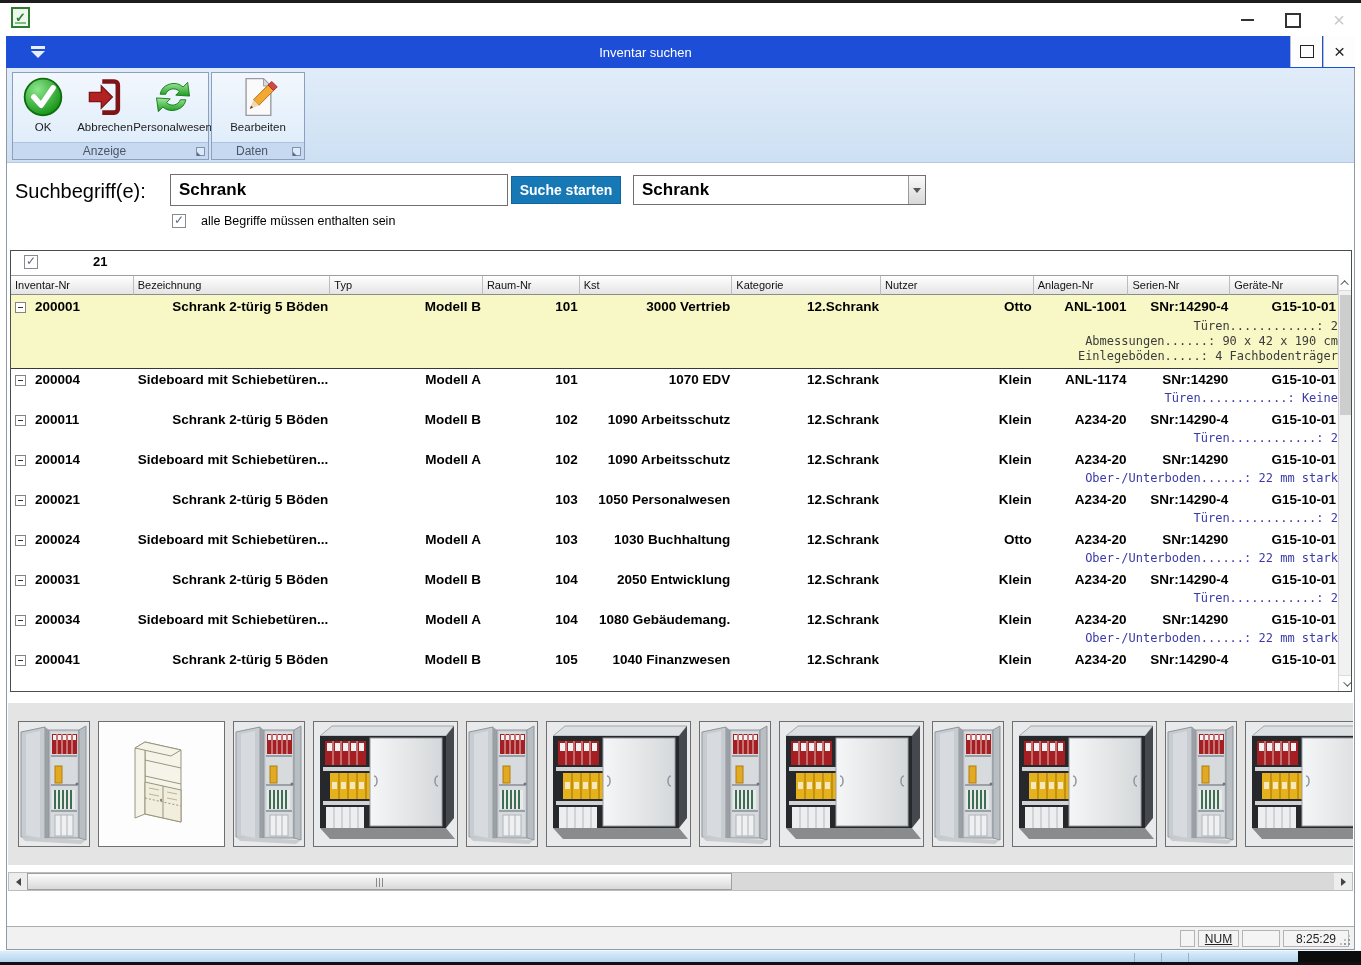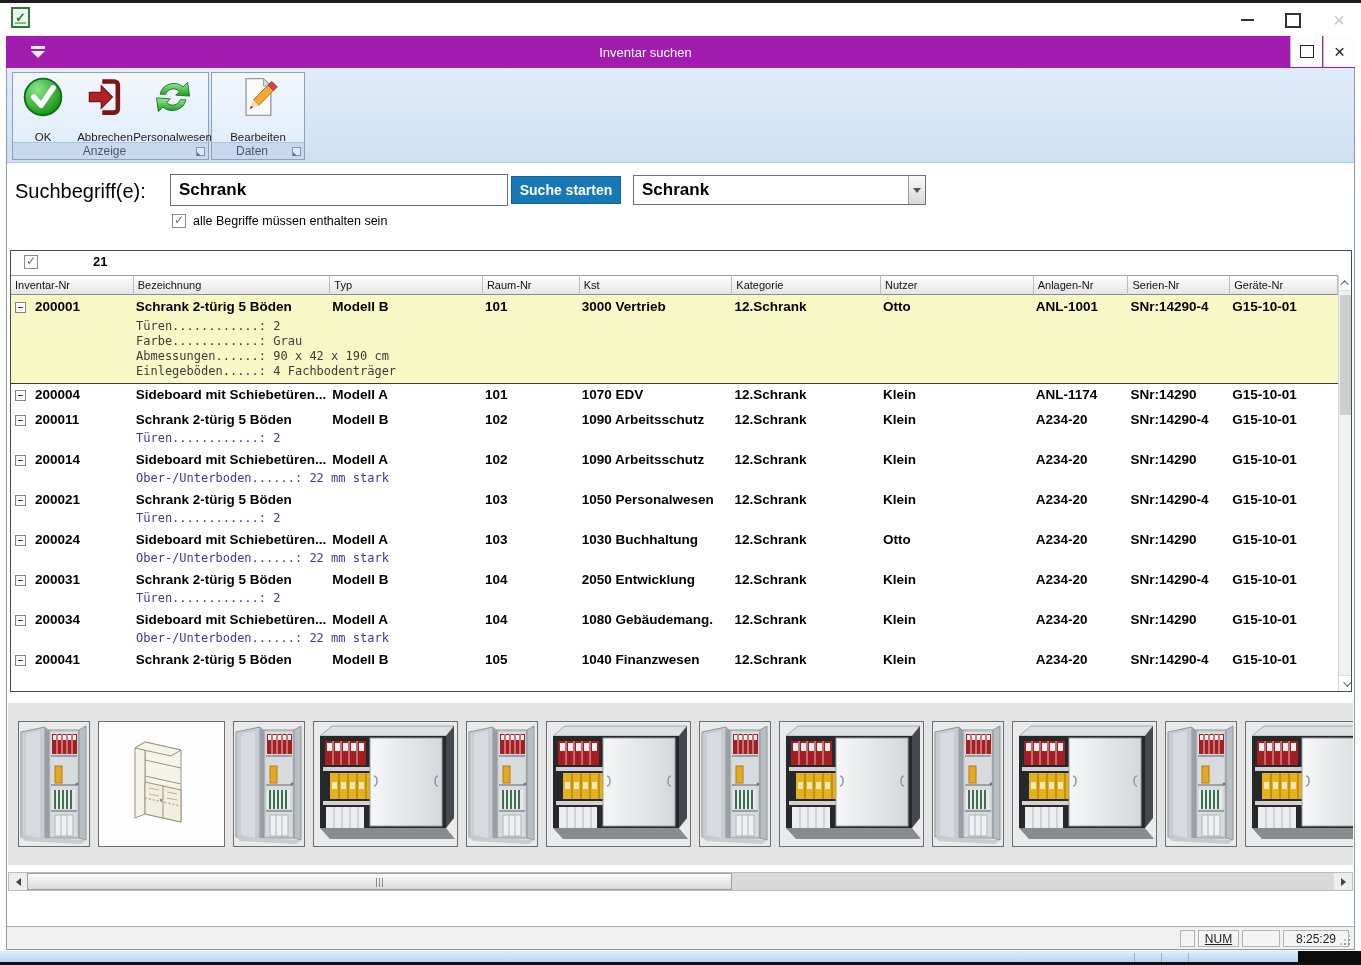--- a/index.html
+++ b/index.html
@@ -16,21 +16,21 @@
   .oswin-btn { position:absolute; top:5px; width:30px; height:24px; display:flex; align-items:center; justify-content:center; }
   #os-min::before { content:""; width:13px; height:2px; background:#333; }
   #os-max::before { content:""; width:12px; height:11px; border:2px solid #333; }
   #os-close { color:#c9c9c9; font-size:20px; line-height:20px; }
 
   
   #app-frame { position:absolute; left:6px; top:36px; width:1349px; height:914px;
                border:1px solid #8f9aa4; background:#fff; }
 
   
-  #app-titlebar { position:absolute; left:6px; top:36px; width:1349px; height:32px; background:#a21caf; }
+  #app-titlebar { position:absolute; left:6px; top:36px; width:1349px; height:32px; background:#1d4ed8; }
   #collapse-icon { position:absolute; left:24px; top:10px; width:16px; height:12px; cursor:pointer; }
   #collapse-icon .bar { position:absolute; top:0; left:1px; width:14px; height:3px; background:#e8eef8; }
   #collapse-icon .tri { position:absolute; top:5px; left:1px; width:0; height:0;
       border-left:7px solid transparent; border-right:7px solid transparent; border-top:7px solid #e8eef8; }
   #app-title { position:absolute; left:0; right:70px; top:0; height:32px; color:#fff; font-size:13px;
                display:flex; align-items:center; justify-content:center; }
   .appwin-btn { position:absolute; top:0; width:32px; height:31px; background:#fdfdfd; border-left:1px solid #b9c2cc;
                 display:flex; align-items:center; justify-content:center; }
   #aw-max { right:33px; } #aw-close { right:0; }
   #aw-max::before { content:""; width:12px; height:11px; border:1px solid #222; }
@@ -39,21 +39,21 @@
   
   #ribbon { position:absolute; left:7px; top:68px; width:1347px; height:95px;
             background:linear-gradient(#e1ecf9,#cde0f3); border-bottom:1px solid #b6c9e0; }
   .rgroup { position:absolute; top:4px; height:88px; border:1px solid #8ba0bd;
             background:linear-gradient(#f2f7fd,#dcebfa); }
   #grp-anzeige { left:5px; width:197px; } #grp-daten { left:204px; width:94px; }
   .rgroup .btnrow { display:flex; height:70px; }
   .rbtn { display:flex; flex-direction:column; align-items:center; justify-content:flex-start;
           padding-top:2px; cursor:pointer; }
   .rbtn svg { width:44px; height:44px; }
-  .rbtn .rlabel { font-size:11.5px; color:#1c1c1c; margin-top:12px; white-space:nowrap; }
+  .rbtn .rlabel { font-size:11.5px; color:#1c1c1c; margin-top:2px; white-space:nowrap; }
   .gfooter { position:absolute; left:0; right:0; bottom:0; height:17px; background:#c6d9f0;
              border-top:1px solid #aec4de; display:flex; align-items:center; }
   .gfooter .gl { flex:1; text-align:center; font-size:12px; color:#4a5668; }
   .launcher { width:9px; height:9px; border:1px solid #7e93ad; margin-right:3px; position:relative; background:#dce9f6; }
   .launcher::after { content:""; position:absolute; right:1px; bottom:1px; width:0; height:0;
       border-left:4px solid transparent; border-top:4px solid transparent; border-right:4px solid #5a7087;
       transform:rotate(90deg); }
 
   
   #search-panel { position:absolute; left:7px; top:163px; width:1347px; height:87px; background:#fff; }
@@ -65,34 +65,34 @@
                 font-family:"Liberation Sans",sans-serif; cursor:pointer; }
   #search-combo { position:absolute; left:626px; top:12px; width:293px; height:30px; border:1px solid #6f6f6f;
                   background:#fff; display:flex; align-items:center; }
   #combo-value { flex:1; font-size:17px; font-weight:bold; padding-left:8px; }
   #combo-arrow { width:17px; height:100%; border-left:1px solid #9a9a9a; background:linear-gradient(#fafafa,#d8d8d8);
                  display:flex; align-items:center; justify-content:center; }
   #combo-arrow::before { content:""; width:0; height:0; border-left:4px solid transparent;
                  border-right:4px solid transparent; border-top:5px solid #555; }
   .cbx { width:14px; height:14px; border:1px solid #8a8a8a; background:#fff; position:relative; }
   .cbx.checked::after { content:"✓"; position:absolute; left:1px; top:-2px; font-size:12px; color:#5f6e80; }
-  #terms-row { position:absolute; left:165px; top:51px; display:flex; align-items:flex-start; gap:7px; }
+  #terms-row { position:absolute; left:165px; top:51px; display:flex; align-items:flex-start; gap:15px; }
   #terms-label { font-size:12.5px; color:#000; }
 
   
   #list { position:absolute; left:10px; top:250px; width:1342px; height:442px;
           border:1px solid #4c4c4c; background:#fff; overflow:hidden; }
   #sel-row { position:relative; height:24px; }
   #sel-row .cbx { position:absolute; left:13px; top:4px; }
   #result-count { position:absolute; left:82px; top:3px; font-size:13px; font-weight:bold; }
   #lheader { position:absolute; left:0; top:24px; right:13px; height:20px; display:flex; }
   .hcell { height:20px; line-height:19px; font-size:11px; color:#111; padding-left:4px;
            background:linear-gradient(#ffffff,#e4e4e4); border-right:1px solid #bdbdbd;
            border-bottom:1px solid #8c8c8c; border-top:1px solid #9d9d9d; overflow:hidden; white-space:nowrap; }
-  #lbody { position:absolute; left:0; top:44px; right:13px; bottom:0; overflow:hidden; }
+  #lbody { position:absolute; left:0; top:44px; right:13px; bottom:0; overflow:hidden;text-align:right; }
   .col0{width:123px}.col1{width:197px}.col2{width:153px}.col3{width:97px}.col4{width:153px}
   .col5{width:149px}.col6{width:153px}.col7{width:95px}.col8{width:102px}.col9{width:108px}
   .trow { background:#fff; }
   .trow.hl { background:#f8f8c6; border-bottom:1px solid #3a3a3a; padding-bottom:4px; }
   .tmain { display:flex; }
   .tcell { height:22px; line-height:22px; font-size:13.5px; font-weight:bold; color:#000;
            padding:0 2px; white-space:nowrap; overflow:hidden; }
   .hl .tcell { height:24px; line-height:24px; }
   .tcell.first { display:flex; align-items:center; padding-left:4px; }
   .expando { width:11px; height:11px; border:1px solid #848484; background:#fff; position:relative;
@@ -281,40 +281,40 @@
           <div class="tcell col2">Modell B</div>
           <div class="tcell col3">101</div>
           <div class="tcell col4">3000 Vertrieb</div>
           <div class="tcell col5">12.Schrank</div>
           <div class="tcell col6">Otto</div>
           <div class="tcell col7">ANL-1001</div>
           <div class="tcell col8">SNr:14290-4</div>
           <div class="tcell col9">G15-10-01</div>
         </div>
         <div class="tdetail">Türen............: 2</div>
-        <div class="tdetail">Farbe............: Grau</div>
         <div class="tdetail">Abmessungen......: 90 x 42 x 190 cm</div>
         <div class="tdetail">Einlegeböden.....: 4 Fachbodenträger</div>
       </div>
       <div class="trow">
         <div class="tmain">
           <div class="tcell col0 first">
             <span class="expando"></span>
             <span>200004</span>
           </div>
           <div class="tcell col1">Sideboard mit Schiebetüren...</div>
           <div class="tcell col2">Modell A</div>
           <div class="tcell col3">101</div>
           <div class="tcell col4">1070 EDV</div>
           <div class="tcell col5">12.Schrank</div>
           <div class="tcell col6">Klein</div>
           <div class="tcell col7">ANL-1174</div>
           <div class="tcell col8">SNr:14290</div>
           <div class="tcell col9">G15-10-01</div>
         </div>
+        <div class="tdetail">Türen............: Keine</div>
       </div>
       <div class="trow">
         <div class="tmain">
           <div class="tcell col0 first">
             <span class="expando"></span>
             <span>200011</span>
           </div>
           <div class="tcell col1">Schrank 2-türig 5 Böden</div>
           <div class="tcell col2">Modell B</div>
           <div class="tcell col3">102</div>

